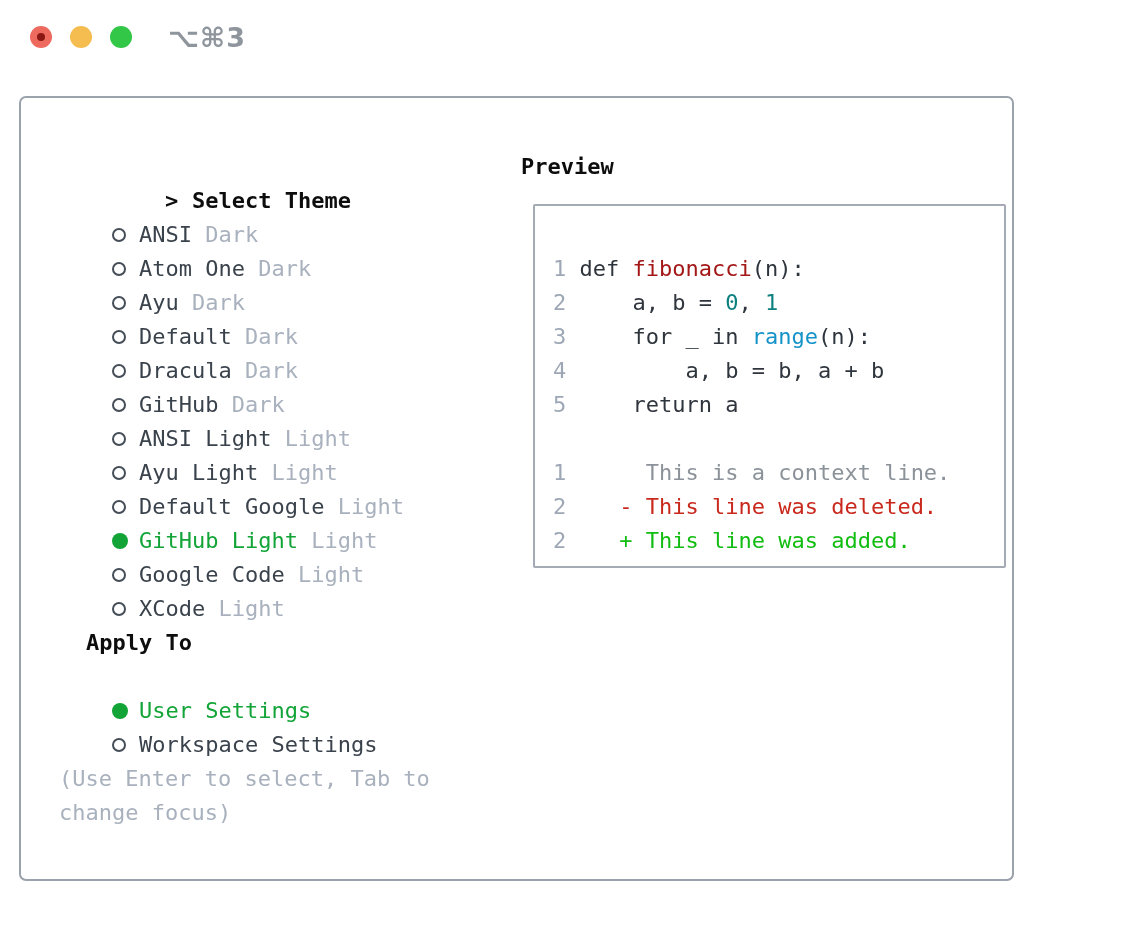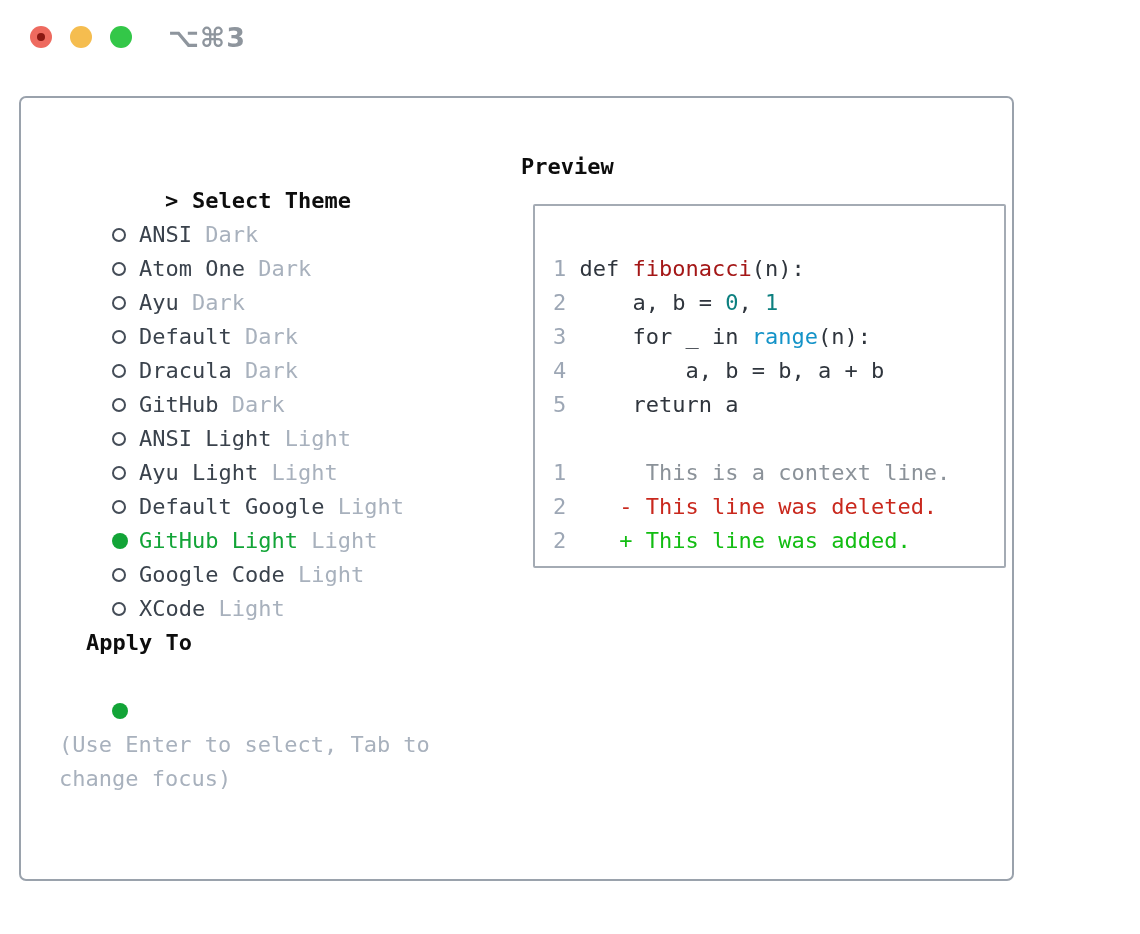--- a/index.html
+++ b/index.html
@@ -131,21 +131,24 @@
     <span class="bullet"><span class="ring"></span></span><span class="theme-name">Google Code</span><span class="variant"> Light</span>
   </div>
           <div class="row">
     <span class="bullet"><span class="ring"></span></span><span class="theme-name">XCode</span><span class="variant"> Light</span>
   </div>
         </div>
       <div class="spacer"></div>
       <div class="row apply-header">Apply To</div>
       <div id="apply-container">
           <div class="row">
-    <span class="bullet"><span class="dot"></span></span>
+    <span class="bullet"><span class="dot"></span></span><span class="theme-name selected option-label">User Settings</span>
+  </div>
+          <div class="row">
+    <span class="bullet"><span class="ring"></span></span><span class="theme-name option-label">Workspace Settings</span>
   </div>
         </div>
       <div class="spacer"></div>
       <div class="hint">(Use Enter to select, Tab to change focus)</div>
     </div>
 
     <div class="preview-title">Preview</div>
 
     <div class="preview-box">
       <div class="code-lines" id="code-lines">

